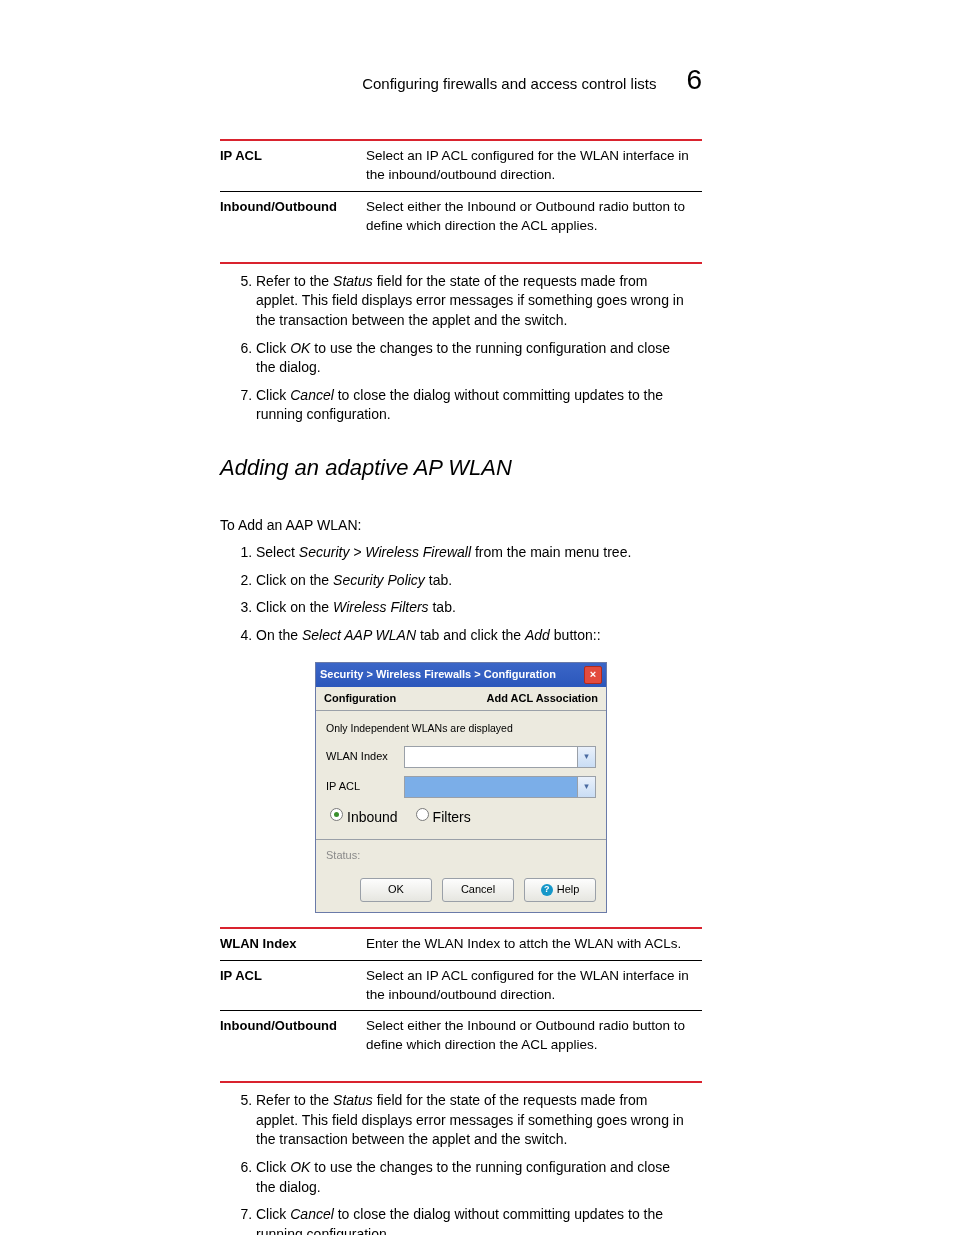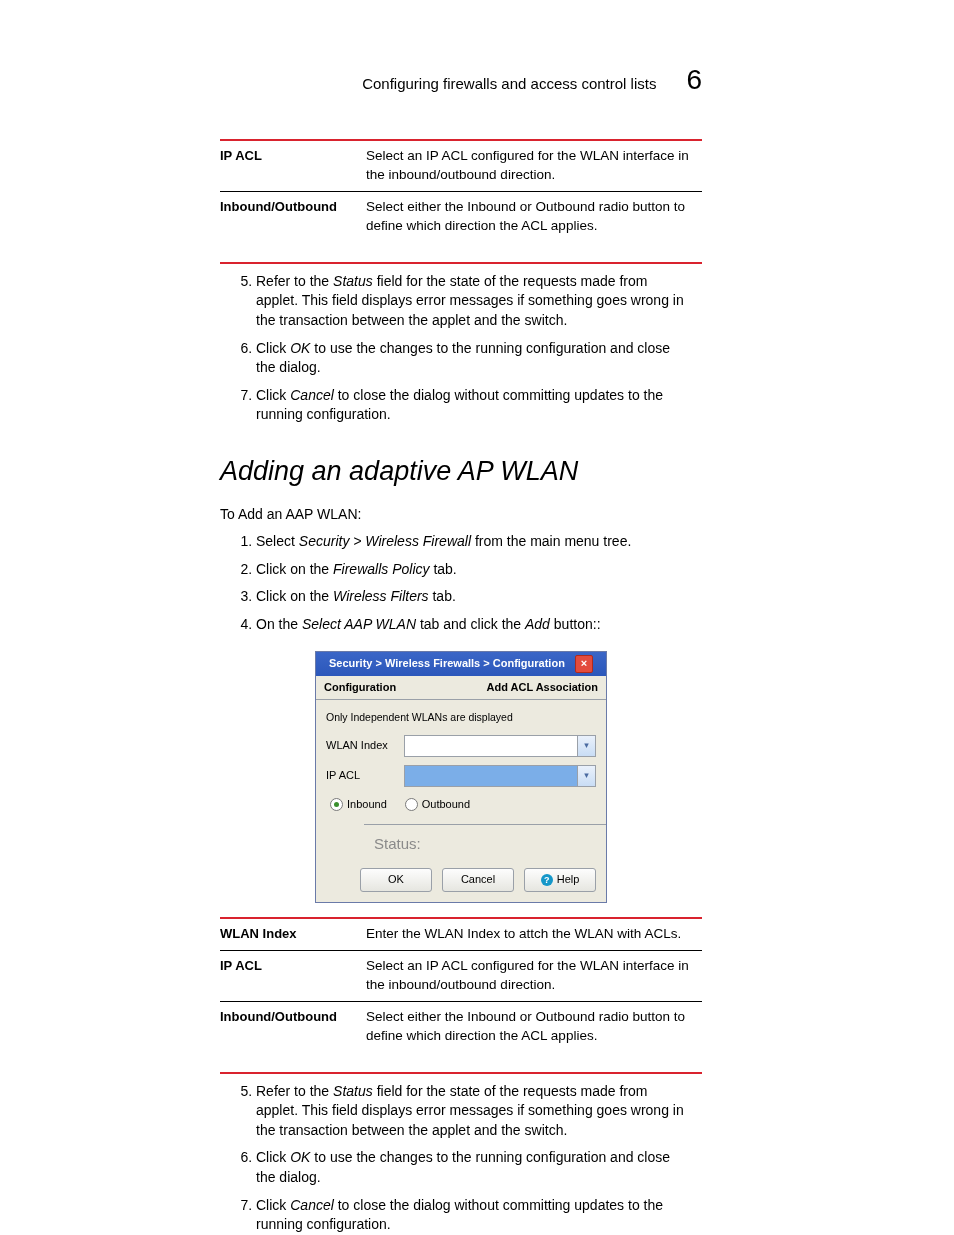--- a/index.html
+++ b/index.html
@@ -9,42 +9,42 @@
   .header-num{font-size:28px;font-family:Helvetica,Arial,sans-serif;}
   .content{margin-left:160px;}
   .deftable{border-collapse:collapse;width:100%;margin:0 0 20px 0;}
   .deftable tr td{padding:6px 6px 6px 0;vertical-align:top;font-size:13.5px;}
   .deftable .term{font-weight:bold;white-space:nowrap;width:140px;font-size:13px;}
   .hr-red{border:0;border-top:2px solid #d9232e;margin:0;}
   .hr-thin{border:0;border-top:1px solid #000;margin:0;}
   ol.steps{margin:0 0 16px 0;padding-left:24px;}
   ol.steps>li{margin:8px 12px;font-size:14px;}
   .it{font-style:italic;}
-  h2.section{font-style:italic;font-size:27px;font-weight:normal;margin:28px 0 14px 0;font-family:Arial,Helvetica,sans-serif;}
+  h2.section{font-style:italic;font-size:22px;font-weight:normal;margin:28px 0 32px 0;font-family:Arial,Helvetica,sans-serif;}
   .intro{margin:6px 0 8px 0;}
   
   .dialog-wrap{display:flex;justify-content:center;margin:14px 0 14px 0;}
   .dialog{width:290px;border:1px solid #6a7aa8;background:#eceadf;font-family:Tahoma,Arial,sans-serif;font-size:11px;color:#000;}
-  .titlebar{display:flex;align-items:center;justify-content:space-between;background:linear-gradient(#3b66c7,#2b57bb);color:#fff;font-weight:bold;padding:3px 13px;}
+  .titlebar{display:flex;align-items:center;justify-content:space-between;background:linear-gradient(#3b66c7,#2b57bb);color:#fff;font-weight:bold;padding:3px 4px;}
   .titlebar .close{width:16px;height:16px;background:#e34b3d;border:1px solid #b02a1d;display:flex;align-items:center;justify-content:center;color:#fff;font-size:11px;line-height:1;border-radius:2px;}
   .tabrow{display:flex;justify-content:space-between;border-bottom:1px solid #9aa0a8;background:#eceadf;}
   .tab{padding:4px 8px;font-weight:bold;font-size:11px;}
   .tab.inactive{color:#000;}
   .dlgbody{padding:10px 10px 4px 10px;}
   .hint{font-size:10.5px;text-align:left;margin-bottom:10px;color:#000;}
   .fldrow{display:flex;align-items:center;margin:8px 0;}
   .fldlabel{width:78px;font-size:11px;}
   .combo{flex:1;height:20px;border:1px solid #9aa0a8;background:#fff;position:relative;}
   .combo.sel{background:#7baee8;}
   .combo .arrow{position:absolute;right:0;top:0;width:17px;height:100%;background:linear-gradient(#eaf1fb,#c9ddf5);border-left:1px solid #9aa0a8;display:flex;align-items:center;justify-content:center;color:#4a6aa0;font-size:9px;}
   .radios{display:flex;gap:18px;margin:10px 0 8px 4px;align-items:center;}
-  .radio{display:flex;align-items:center;gap:4px;font-size:11px;}
+  .radio{display:flex;gap:4px;font-size:14px;}
   .rdot{width:11px;height:11px;border:1px solid #7a7a7a;border-radius:50%;display:flex;align-items:center;justify-content:center;background:#fff;}
   .rdot .inner{width:5px;height:5px;border-radius:50%;background:#3a8f2e;}
-  .status-row{border-top:1px solid #9aa0a8;padding:8px 10px;color:#8a8a8a;font-size:15px;margin-left:48px;}
+  .status-row{border-top:1px solid #9aa0a8;padding:8px 10px;color:#8a8a8a;font-size:11px;}
   .btnrow{display:flex;justify-content:flex-end;gap:10px;padding:6px 10px 10px 10px;}
   .btn{min-width:54px;height:22px;border:1px solid #9aa0a8;background:linear-gradient(#fdfdfd,#e6e6e0);border-radius:3px;display:flex;align-items:center;justify-content:center;font-size:11px;padding:0 8px;gap:4px;}
   .help-icon{width:12px;height:12px;border-radius:50%;background:#1597c9;color:#fff;font-size:9px;display:flex;align-items:center;justify-content:center;font-weight:bold;}
 </style>
 </head>
 <body>
 <div class="page">
   <div class="header">
     <span class="header-title">Configuring firewalls and access control lists</span>
     <span class="header-num">6</span>
@@ -86,21 +86,21 @@
 
     <h2 class="section">Adding an adaptive AP WLAN</h2>
 
     <p class="intro">To Add an AAP WLAN:</p>
 
     <ol class="steps">
       <li>
         <span>Select <span class="it">Security &gt; Wireless Firewall</span> from the main menu tree.</span>
       </li>
       <li>
-        <span>Click on the <span class="it">Firewalls Policy</span> tab.</span>
+        <span>Click on the <span class="it">Security Policy</span> tab.</span>
       </li>
       <li>
         <span>Click on the <span class="it">Wireless Filters</span> tab.</span>
       </li>
       <li>
         <span>On the <span class="it">Select AAP WLAN</span> tab and click the <span class="it">Add</span> button::</span>
       </li>
     </ol>
 
     <div class="dialog-wrap">
@@ -129,21 +129,21 @@
           </div>
           <div class="radios">
             <label class="radio">
               <span class="rdot">
                   <span class="inner"></span>
                 </span>
               <span>Inbound</span>
             </label>
             <label class="radio">
               <span class="rdot"></span>
-              <span>Outbound</span>
+              <span>Filters</span>
             </label>
           </div>
         </div>
         <div class="status-row">Status:</div>
         <div class="btnrow">
           <div class="btn">
               <span>OK</span>
             </div>
           <div class="btn">
               <span>Cancel</span>

